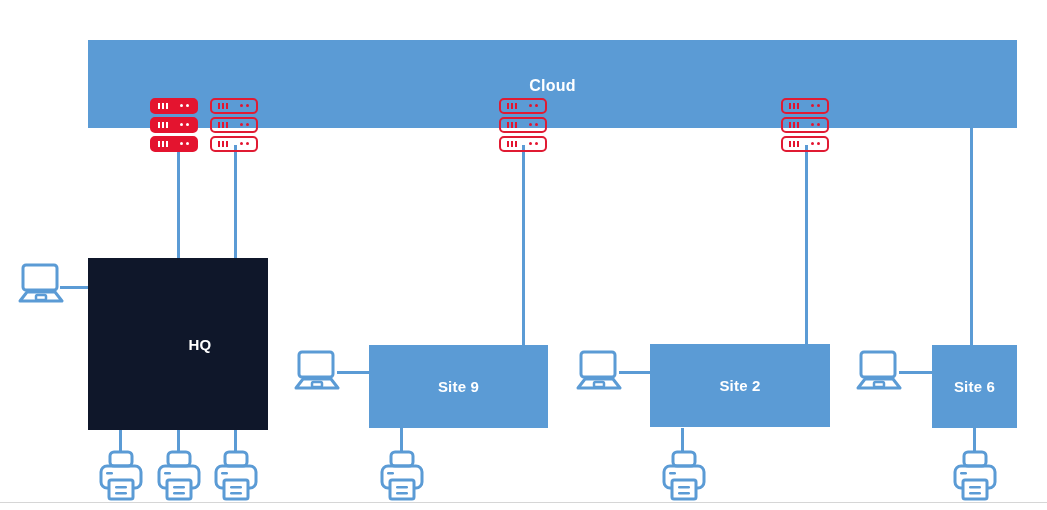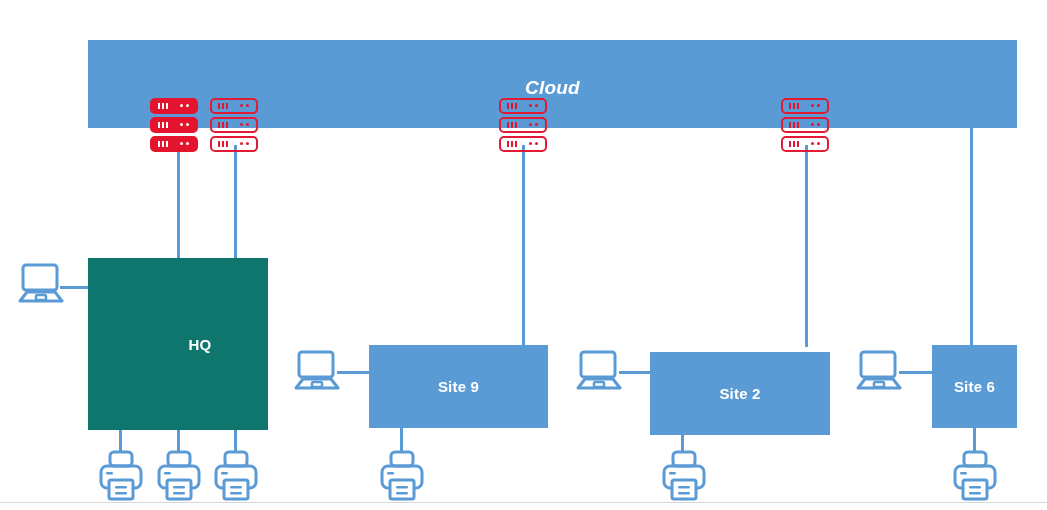--- a/index.html
+++ b/index.html
@@ -32,22 +32,21 @@
     letter-spacing: 0.2px;
     line-height: 1;
     text-align: center;
     user-select: none;
   }
   #cloud-bar .node-label {
     position: absolute;
     left: 0;
     right: 0;
     top: 38px;
-    font-size: 19px;
-    font-style: italic;
+    font-size: 16px;
   }
   .link {
     position: absolute;
     background: #5b9bd5;
   }
   .link-v { width: 3px; }
   .link-h { height: 3px; }
   .server-stack {
     position: absolute;
     width: 0;
@@ -129,27 +128,27 @@
       <div class="link link-h" style="left: 899px; top: 371px; width: 35px; background: rgb(91, 155, 213);"></div>
       <div class="link link-v" style="left: 119px; top: 428px; height: 24px; background: rgb(91, 155, 213);"></div>
       <div class="link link-v" style="left: 177px; top: 428px; height: 24px; background: rgb(91, 155, 213);"></div>
       <div class="link link-v" style="left: 234px; top: 428px; height: 24px; background: rgb(91, 155, 213);"></div>
       <div class="link link-v" style="left: 400px; top: 428px; height: 24px; background: rgb(91, 155, 213);"></div>
       <div class="link link-v" style="left: 681px; top: 428px; height: 24px; background: rgb(91, 155, 213);"></div>
       <div class="link link-v" style="left: 973px; top: 428px; height: 24px; background: rgb(91, 155, 213);"></div>
     </div>
 
   <div id="nodes-layer">
-      <div class="node-box" style="left: 88px; top: 258px; width: 180px; height: 172px; background: #0f766e; padding-left: 44px;">
+      <div class="node-box" style="left: 88px; top: 258px; width: 180px; height: 172px; background: #0f172a; padding-left: 44px;">
         <span class="node-label">HQ</span>
       </div>
       <div class="node-box" style="left: 369px; top: 345px; width: 179px; height: 83px; background: rgb(91, 155, 213);">
         <span class="node-label">Site 9</span>
       </div>
-      <div class="node-box" style="left: 650px; top: 352px; width: 180px; height: 83px; background: rgb(91, 155, 213);">
+      <div class="node-box" style="left: 650px; top: 344px; width: 180px; height: 83px; background: rgb(91, 155, 213);">
         <span class="node-label">Site 2</span>
       </div>
       <div class="node-box" style="left: 932px; top: 345px; width: 85px; height: 83px; background: rgb(91, 155, 213);">
         <span class="node-label">Site 6</span>
       </div>
     </div>
 
   <div id="servers-layer">
       <div class="server-stack" style="left: 150px; top: 98px;">
         <div class="server-unit filled" style="left: 0px; top: 0px;">

